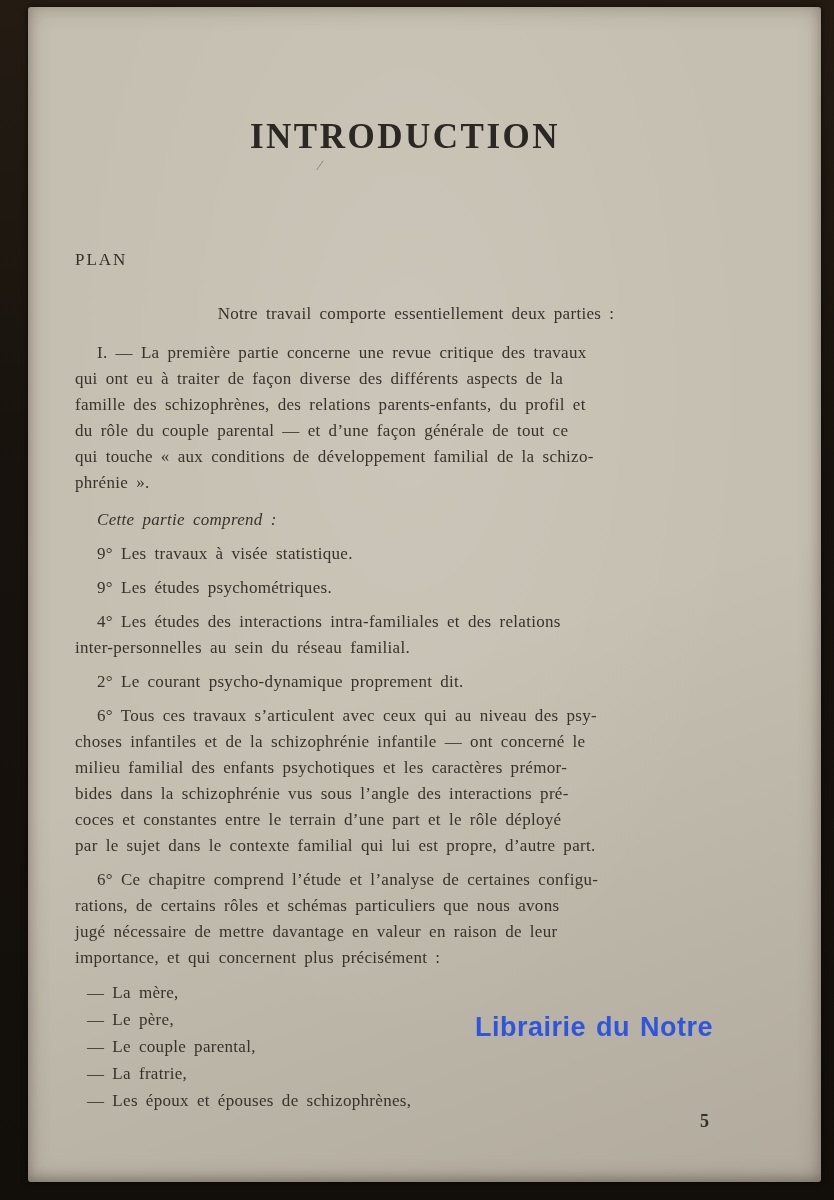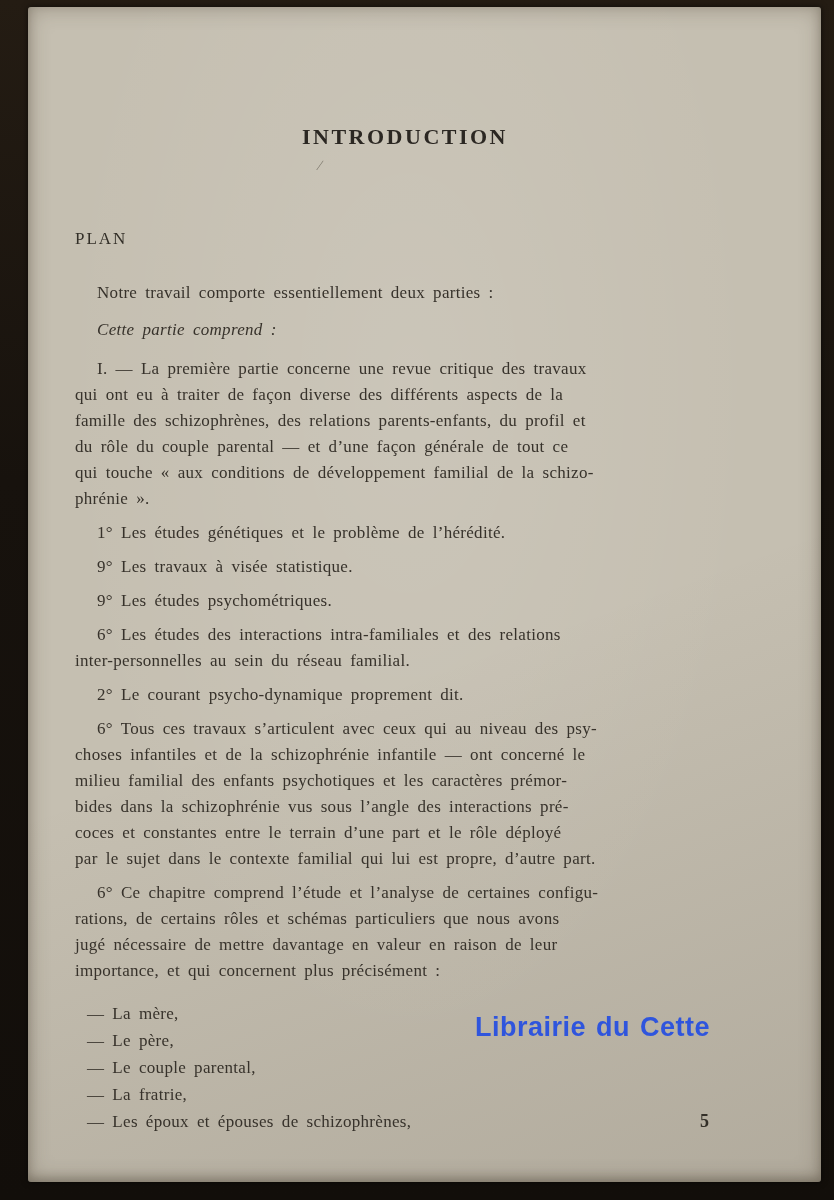--- a/index.html
+++ b/index.html
@@ -30,53 +30,53 @@
   .content {
     padding: 112px 86px 0 47px;
     color: #37322b;
     font-size: 17px;
     line-height: 26px;
     letter-spacing: 0.3px;
     word-spacing: 3.5px;
   }
   .title {
     text-align: center;
-    font-size: 22px;
+    font-size: 35px;
     line-height: 36px;
     font-weight: bold;
     letter-spacing: 2.5px;
     color: #2b2722;
     word-spacing: 0;
   }
   .title-mark {
     text-align: center;
     height: 16px;
     line-height: 16px;
     margin-top: 3px;
     font-size: 14px;
     font-style: italic;
     color: #4a443a;
     opacity: 0.65;
     transform: translateX(-85px);
   }
   .plan {
-    margin-top: 52px;
+    margin-top: 73px;
     font-size: 17px;
     letter-spacing: 2px;
     color: #332f28;
   }
   .para { white-space: pre-line; }
   .indent { text-indent: 22px; }
-  .m-intro  { margin-top: 28px; }
+  .m-intro  { margin-top: 28px; text-align: center; }
   .m-part   { margin-top: 13px; }
   .m-compr  { margin-top: 11px; }
   .m-item   { margin-top: 8px; }
   .italic   { font-style: italic; }
   .dash-list {
-    margin-top: 16px;
+    margin-top: 8px;
     padding-left: 12px;
     white-space: pre-line;
     line-height: 27px;
   }
   .watermark {
     position: absolute;
     left: 447px; top: 1005px;
     font-family: "Liberation Sans", sans-serif;
     font-weight: bold;
     font-size: 27px;
@@ -100,36 +100,35 @@
     <div class="content">
 
       <div class="title">INTRODUCTION</div>
 
       <div class="title-mark">∕</div>
 
       <div class="plan">PLAN</div>
 
       <div class="para indent m-intro">Notre travail comporte essentiellement deux parties :</div>
 
-      <div class="para indent italic m-compr">Cette partie comprend :</div>
-
       <div class="para indent m-part">I. — La première partie concerne une revue critique des travaux
 qui ont eu à traiter de façon diverse des différents aspects de la
 famille des schizophrènes, des relations parents-enfants, du profil et
 du rôle du couple parental — et d’une façon générale de tout ce
 qui touche « aux conditions de développement familial de la schizo-
 phrénie ».</div>
 
-      <div class="para indent m-item">1° Les études génétiques et le problème de l’hérédité.</div>
+      <div class="para indent italic m-compr">Cette partie comprend :</div>
+
 
       <div class="para indent m-item">9° Les travaux à visée statistique.</div>
 
       <div class="para indent m-item">9° Les études psychométriques.</div>
 
-      <div class="para indent m-item">6° Les études des interactions intra-familiales et des relations
+      <div class="para indent m-item">4° Les études des interactions intra-familiales et des relations
 inter-personnelles au sein du réseau familial.</div>
 
       <div class="para indent m-item">2° Le courant psycho-dynamique proprement dit.</div>
 
       <div class="para indent m-item">6° Tous ces travaux s’articulent avec ceux qui au niveau des psy-
 choses infantiles et de la schizophrénie infantile — ont concerné le
 milieu familial des enfants psychotiques et les caractères prémor-
 bides dans la schizophrénie vus sous l’angle des interactions pré-
 coces et constantes entre le terrain d’une part et le rôle déployé
 par le sujet dans le contexte familial qui lui est propre, d’autre part.</div>
@@ -140,17 +139,17 @@
 importance, et qui concernent plus précisément :</div>
 
       <div class="dash-list">— La mère,
 — Le père,
 — Le couple parental,
 — La fratrie,
 — Les époux et épouses de schizophrènes,</div>
 
     </div>
 
-    <div class="watermark" style="color: rgb(47, 85, 221);">Librairie du Cette</div>
+    <div class="watermark" style="color: rgb(47, 85, 221);">Librairie du Notre</div>
 
     <div class="page-number">5</div>
   </div>
 </div>
 
 </body></html>

